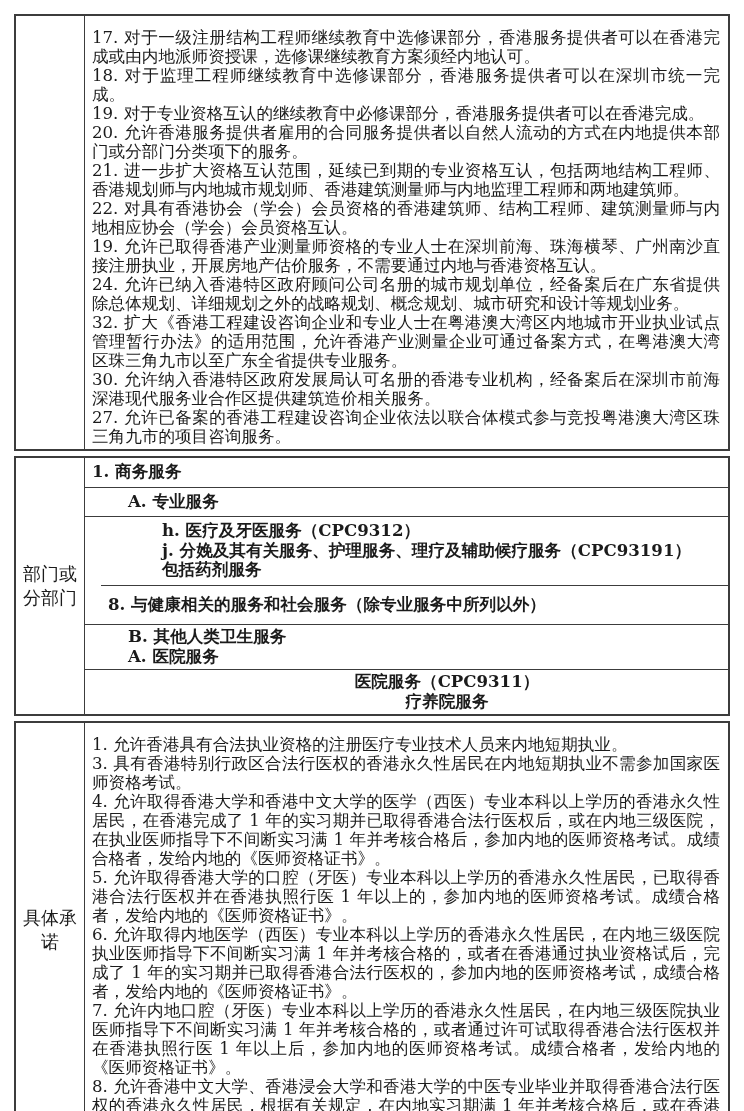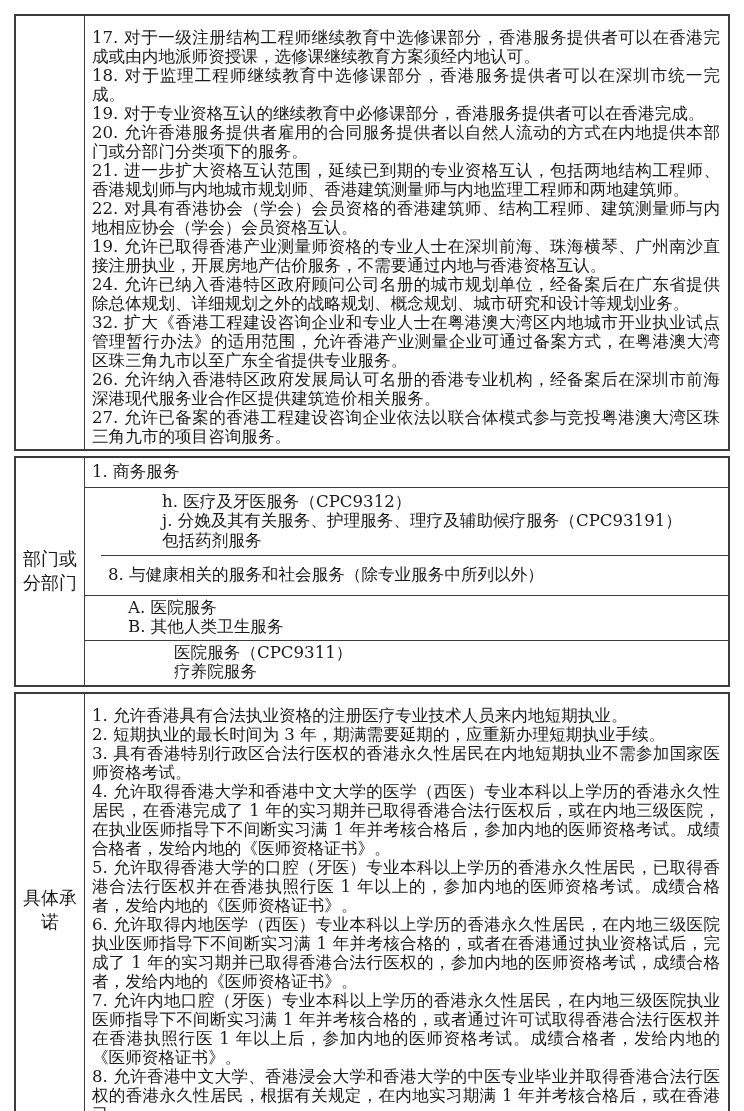--- a/index.html
+++ b/index.html
@@ -21,87 +21,89 @@
     text-align:center;font-size:18px;line-height:24px;
     white-space:pre-line;box-sizing:border-box;
   }
   .content{flex:1;min-width:0;box-sizing:border-box;}
   .sec-items{padding:12px 8px 3px 7px;}
   .item{
     font-size:16.6px;line-height:19px;margin:0;
     text-align:justify;text-justify:inter-ideograph;
     word-break:break-all;
   }
-  .subrow{padding:4px 8px 5px 7px;border-top:1px solid #3c3c3c;}
+  .subrow{padding:4px 8px 5px 7px;border-top:1px solid #3c3c3c;font-weight:bold;}
   .subrow:first-child{border-top:none;}
   .subrow .line{
     font-size:16.6px;line-height:19.5px;word-break:break-all;
   }
   .pad-tall{padding-top:9px;padding-bottom:10px;margin-left:16px;}
   .pad-slim{padding-top:2px;padding-bottom:3px;}
   .ind-1{padding-left:36px;}
   .ind-2{padding-left:70px;}
-  .ind-3{padding-left:82px;}
+  .ind-3{padding-left:82px;text-align:center;}
 </style>
 </head>
 <body>
 
 <div class="doc">
 
   <div class="section">
     <div class="label-cell"></div>
     <div class="content">
       <div class="sec-items">
         <p class="item">17. 对于一级注册结构工程师继续教育中选修课部分，香港服务提供者可以在香港完成或由内地派师资授课，选修课继续教育方案须经内地认可。</p>
         <p class="item">18. 对于监理工程师继续教育中选修课部分，香港服务提供者可以在深圳市统一完成。</p>
         <p class="item">19. 对于专业资格互认的继续教育中必修课部分，香港服务提供者可以在香港完成。</p>
         <p class="item">20. 允许香港服务提供者雇用的合同服务提供者以自然人流动的方式在内地提供本部门或分部门分类项下的服务。</p>
         <p class="item">21. 进一步扩大资格互认范围，延续已到期的专业资格互认，包括两地结构工程师、香港规划师与内地城市规划师、香港建筑测量师与内地监理工程师和两地建筑师。</p>
         <p class="item">22. 对具有香港协会（学会）会员资格的香港建筑师、结构工程师、建筑测量师与内地相应协会（学会）会员资格互认。</p>
         <p class="item">19. 允许已取得香港产业测量师资格的专业人士在深圳前海、珠海横琴、广州南沙直接注册执业，开展房地产估价服务，不需要通过内地与香港资格互认。</p>
         <p class="item">24. 允许已纳入香港特区政府顾问公司名册的城市规划单位，经备案后在广东省提供除总体规划、详细规划之外的战略规划、概念规划、城市研究和设计等规划业务。</p>
         <p class="item">32. 扩大《香港工程建设咨询企业和专业人士在粤港澳大湾区内地城市开业执业试点管理暂行办法》的适用范围，允许香港产业测量企业可通过备案方式，在粤港澳大湾区珠三角九市以至广东全省提供专业服务。</p>
-        <p class="item">26. 允许纳入香港特区政府发展局认可名册的香港专业机构，经备案后在深圳市前海深港现代服务业合作区提供建筑造价相关服务。</p>
+        <p class="item">30. 允许纳入香港特区政府发展局认可名册的香港专业机构，经备案后在深圳市前海深港现代服务业合作区提供建筑造价相关服务。</p>
         <p class="item">27. 允许已备案的香港工程建设咨询企业依法以联合体模式参与竞投粤港澳大湾区珠三角九市的项目咨询服务。</p>
       </div>
     </div>
   </div>
 
   <div class="section">
     <div class="label-cell">部门或
 分部门</div>
     <div class="content">
       <div class="subrow">
         <div class="line">1. 商务服务</div>
       </div>
       <div class="subrow">
+        <div class="line ind-1">A. 专业服务</div>
+      </div>
+      <div class="subrow">
         <div class="line ind-2">h. 医疗及牙医服务（CPC9312）</div>
         <div class="line ind-2">j. 分娩及其有关服务、护理服务、理疗及辅助候疗服务（CPC93191）</div>
         <div class="line ind-2">包括药剂服务</div>
       </div>
       <div class="subrow pad-tall">
         <div class="line">8. 与健康相关的服务和社会服务（除专业服务中所列以外）</div>
       </div>
       <div class="subrow pad-slim">
+        <div class="line ind-1">B. 其他人类卫生服务</div>
         <div class="line ind-1">A. 医院服务</div>
-        <div class="line ind-1">B. 其他人类卫生服务</div>
       </div>
       <div class="subrow pad-slim">
         <div class="line ind-3">医院服务（CPC9311）</div>
         <div class="line ind-3">疗养院服务</div>
       </div>
     </div>
   </div>
 
   <div class="section">
     <div class="label-cell">具体承诺</div>
     <div class="content">
       <div class="sec-items">
         <p class="item">1. 允许香港具有合法执业资格的注册医疗专业技术人员来内地短期执业。</p>
-        <p class="item">2. 短期执业的最长时间为 3 年，期满需要延期的，应重新办理短期执业手续。</p>
         <p class="item">3. 具有香港特别行政区合法行医权的香港永久性居民在内地短期执业不需参加国家医师资格考试。</p>
         <p class="item">4. 允许取得香港大学和香港中文大学的医学（西医）专业本科以上学历的香港永久性居民，在香港完成了 1 年的实习期并已取得香港合法行医权后，或在内地三级医院，在执业医师指导下不间断实习满 1 年并考核合格后，参加内地的医师资格考试。成绩合格者，发给内地的《医师资格证书》。</p>
         <p class="item">5. 允许取得香港大学的口腔（牙医）专业本科以上学历的香港永久性居民，已取得香港合法行医权并在香港执照行医 1 年以上的，参加内地的医师资格考试。成绩合格者，发给内地的《医师资格证书》。</p>
         <p class="item">6. 允许取得内地医学（西医）专业本科以上学历的香港永久性居民，在内地三级医院执业医师指导下不间断实习满 1 年并考核合格的，或者在香港通过执业资格试后，完成了 1 年的实习期并已取得香港合法行医权的，参加内地的医师资格考试，成绩合格者，发给内地的《医师资格证书》。</p>
         <p class="item">7. 允许内地口腔（牙医）专业本科以上学历的香港永久性居民，在内地三级医院执业医师指导下不间断实习满 1 年并考核合格的，或者通过许可试取得香港合法行医权并在香港执照行医 1 年以上后，参加内地的医师资格考试。成绩合格者，发给内地的《医师资格证书》。</p>
         <p class="item">8. 允许香港中文大学、香港浸会大学和香港大学的中医专业毕业并取得香港合法行医权的香港永久性居民，根据有关规定，在内地实习期满 1 年并考核合格后，或在香港已</p>
       </div>
     </div>
   </div>
 

